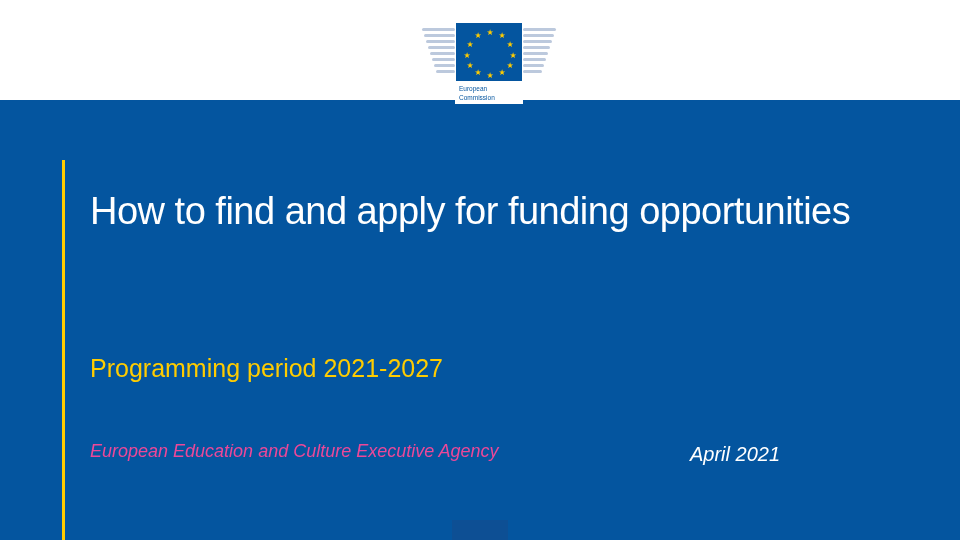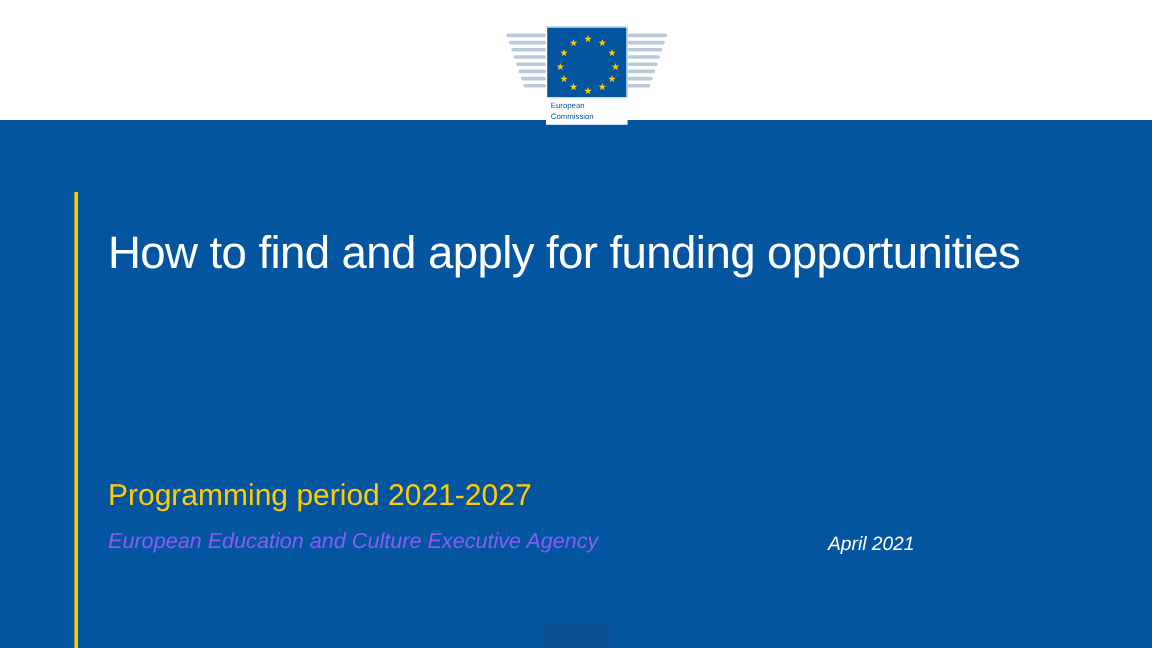--- a/index.html
+++ b/index.html
@@ -123,39 +123,38 @@
   }
   .subtitle {
     position: absolute;
     left: 90px;
     top: 352px;
     width: 700px;
     color: #ffcc00;
     font-size: 25px;
     line-height: 32px;
     font-weight: normal;
-    margin-top: 45px;
   }
   .agency {
     position: absolute;
     left: 90px;
     top: 440px;
     width: 480px;
-    color: #8b5cf6;
+    color: #ec4899;
     font-size: 18px;
     line-height: 23px;
     font-style: italic;
   }
   .date {
     position: absolute;
     left: 690px;
     top: 442px;
     width: 220px;
     color: #ffffff;
-    font-size: 16px;
+    font-size: 20px;
     line-height: 24px;
     font-style: italic;
   }
   .bottom-mark {
     position: absolute;
     left: 452px;
     top: 520px;
     width: 56px;
     height: 20px;
     background: #0d4f94;

